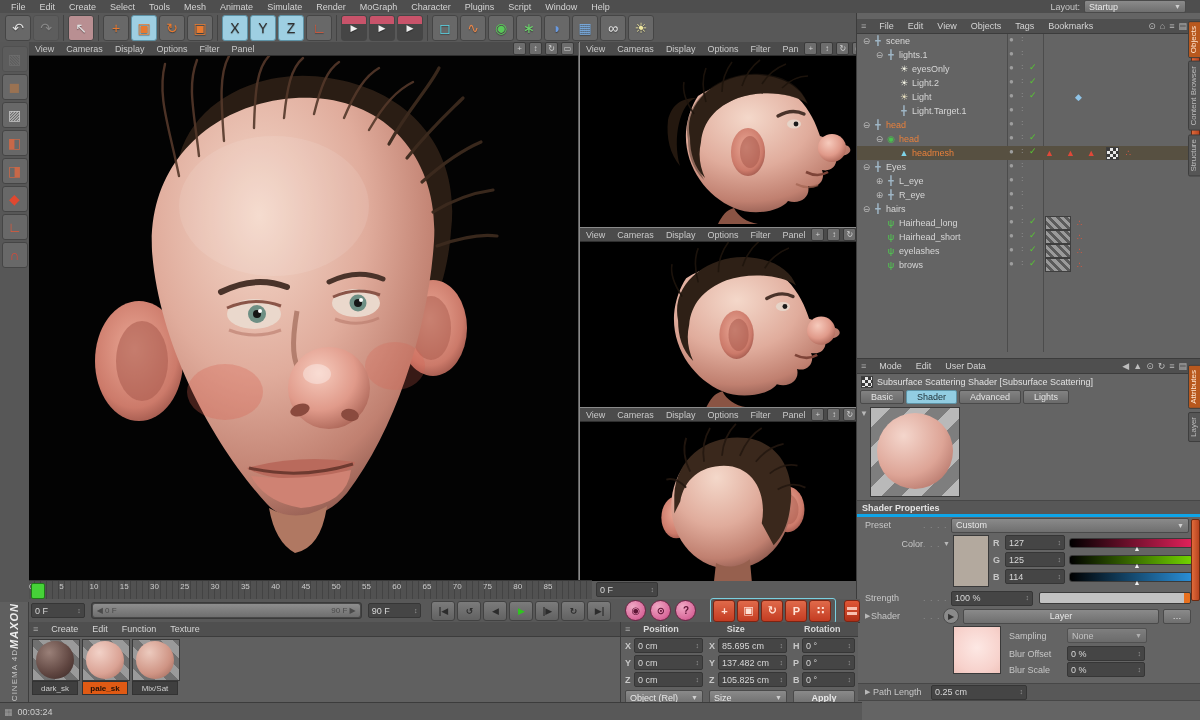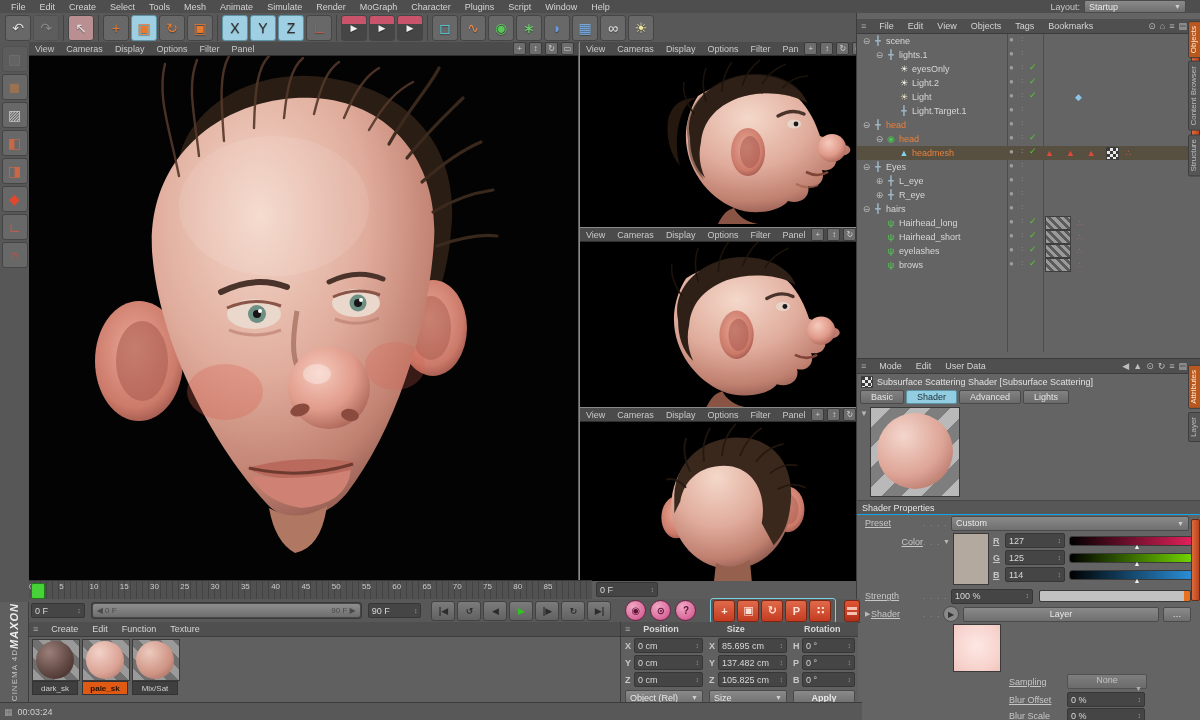--- a/index.html
+++ b/index.html
@@ -40,21 +40,21 @@
   .colline{position:absolute;top:0;width:1px;background:#4c4c4c;}
   .visdot{position:absolute;left:152px;color:#9e9e9e;font-size:8px;top:1px;}
   .visduo{position:absolute;left:164px;color:#8f8f8f;font-size:8px;top:1px;}
   .vischeck{position:absolute;left:172px;color:#58c832;font-weight:bold;font-size:9px;top:0px;}
   .tagarea{position:absolute;left:188px;top:0;height:14px;display:flex;align-items:center;}
   .tag{margin-right:2px;font-size:9px;}
   .uvw-tag{width:11px;height:11px;background:repeating-conic-gradient(#e8e8e8 0 25%,#3a3a3a 0 50%) 0 0/6px 6px;border:1px solid #3e3e3e;}
   .hatch-tag{width:24px;height:12px;background:repeating-linear-gradient(45deg,#9a9a9a 0 3px,#5a5a5a 3px 6px);border:1px solid #3e3e3e;}
   .sliderwrap{position:relative;height:8px;border:1px solid #3a3a3a;border-radius:3px;flex:1;}
   .smark{position:absolute;top:7px;width:7px;height:6px;color:#f0f0f0;font-size:7px;line-height:5px;}
-  .shlabel{color:#c6c6c6;text-decoration:underline;}
+  .shlabel{color:#c6c6c6;}
   .leader{color:#8e8e8e;letter-spacing:1px;overflow:hidden;}
   .transport{width:22px;height:18px;background:linear-gradient(180deg,#7b7b7b,#626262);border:1px solid #424242;
              border-radius:3px;display:flex;align-items:center;justify-content:center;font-size:9px;color:#2c2c2c;margin-right:2px;font-weight:bold;}
   .reccirc{width:19px;height:19px;border-radius:50%;background:radial-gradient(circle at 35% 30%,#f0a8c4,#d8689a 70%,#a23a6a);
            border:1px solid #6e2446;display:flex;align-items:center;justify-content:center;color:#5e1436;font-size:10px;font-weight:bold;margin-right:4px;}
   .psr{width:20px;height:20px;background:linear-gradient(180deg,#e06a4a,#c43c22);border:1px solid #7e2412;border-radius:3px;
        display:flex;align-items:center;justify-content:center;color:#ffe2d6;font-size:11px;font-weight:bold;margin-right:2px;}
   .thumb{width:46px;margin-right:4px;}
   .thumbimg{width:46px;height:40px;border:1px solid #3a3a3a;
      background:repeating-linear-gradient(45deg,#9a9a9a 0 8px,#707070 8px 16px);position:relative;}
@@ -573,21 +573,21 @@
       </div>
 
     <div class="row" style="align-items:flex-start;padding:2px 0 0 3px;">
       <span style="color:#b8b8b8;font-size:8px;padding:2px 2px 0 0;">▼</span>
       <div style="position:relative;width:88px;height:88px;border:1px solid #3a3a3a;background:repeating-linear-gradient(135deg,#b9b9b9 0 14px,#7e7e7e 14px 28px);">
         <div style="position:absolute;left:6px;top:5px;width:76px;height:76px;border-radius:50%;
              background:radial-gradient(circle at 35% 30%,#f4d6cc,#dda496 55%,#b5766a 85%,#8a5248);"></div>
       </div>
     </div>
 
-    <div style="margin-top:3px;background:#575757;border-top:1px solid #474747;border-bottom:1px solid #0ea5e9;height:13px;display:flex;align-items:center;padding-left:5px;color:#e4e4e4;font-weight:normal;">Shader Properties</div>
+    <div style="margin-top:3px;background:#575757;border-top:1px solid #474747;border-bottom:3px solid #0ea5e9;height:13px;display:flex;align-items:center;padding-left:5px;color:#e4e4e4;font-weight:bold;">Shader Properties</div>
 
     <div class="row" style="height:16px;padding-left:8px;">
       <span class="shlabel" style="width:58px;">Preset</span>
       <span class="leader" style="width:28px;">. . . .</span>
       <span class="ddown" style="width:228px;">
         <span>Custom</span>
           <span class="car">▼</span>
       </span>
     </div>
 
@@ -647,23 +647,23 @@
       <span class="reccirc" style="width:14px;height:14px;background:#8a8a8a;border-color:#4c4c4c;color:#333;font-size:8px;">▶</span>
       <span class="ddown" style="flex:1;justify-content:center;margin-right:4px;">
         <span>Layer</span>
       </span>
       <span class="ddown" style="width:18px;margin-right:10px;justify-content:center;">…</span>
     </div>
 
     <div class="row" style="align-items:flex-start;padding-left:96px;margin-top:2px;">
       <div style="width:46px;height:46px;border:1px solid #3a3a3a;background:radial-gradient(circle at 50% 45%,#fde8e4,#f7d2cc 70%,#f0c4bc);margin-right:8px;"></div>
       <div style="flex:1;padding-right:10px;">
-        <div class="row" style="height:19px;margin-top:48px;">
+        <div class="row" style="height:19px;">
           <span class="shlabel" style="width:58px;">Sampling</span>
-          <span class="ddown" style="width:70px;opacity:.7;flex-direction:column;">
+          <span class="ddown" style="width:70px;opacity:.7;">
             <span>None</span>
               <span class="car">▼</span>
           </span>
         </div>
         <div class="row" style="height:15px;margin-top:1px;">
           <span class="shlabel" style="width:58px;">Blur Offset</span>
           <span class="field" style="width:70px;">
             <span>0 %</span>
               <span class="stepper">↕</span>
           </span>

